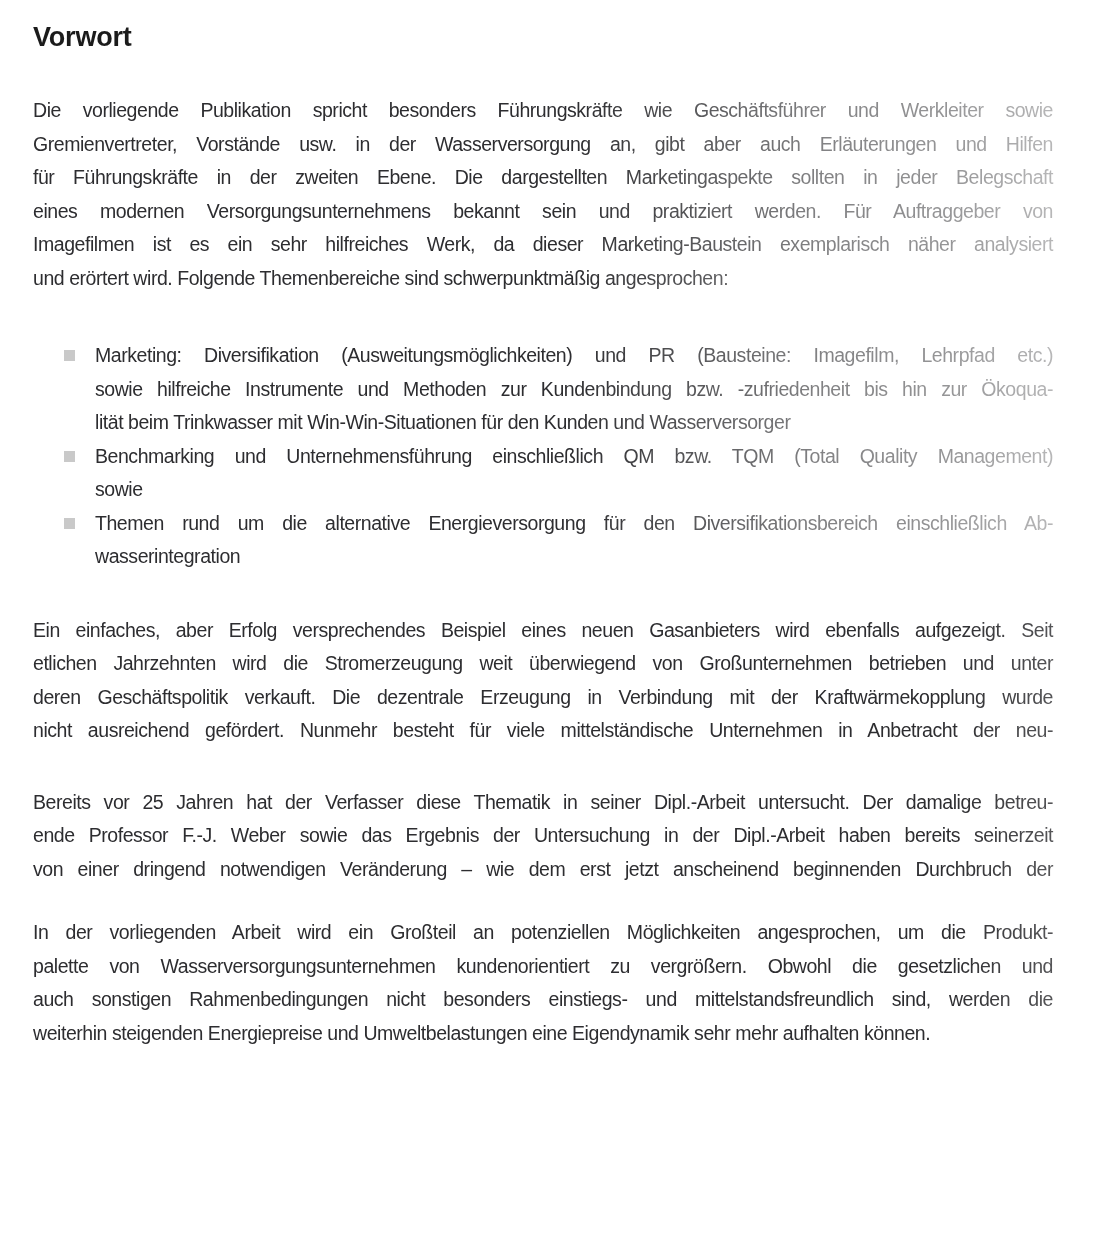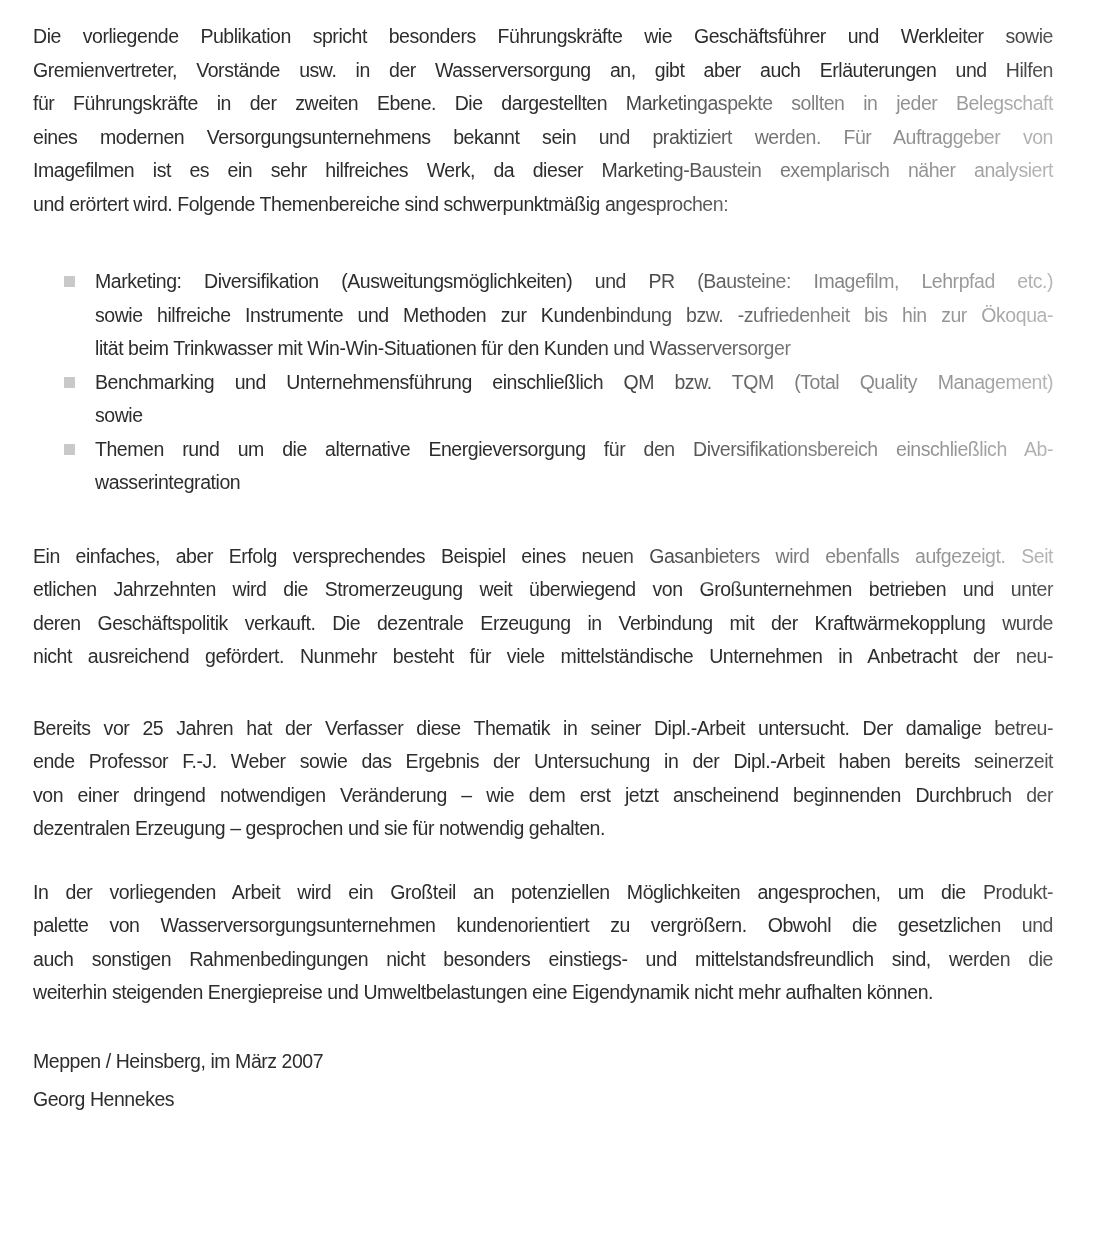--- a/index.html
+++ b/index.html
@@ -83,20 +83,21 @@
       rgba(255,255,255,0),
       rgba(255,255,255,0.28));
     pointer-events: none;
   }
 </style>
 </head>
 <body>
 
 <main class="doc">
 
+  <h1 class="title">Vorwort</h1>
 
   <div class="para p1">
       <div class="tline">Die vorliegende Publikation spricht besonders Führungskräfte wie Geschäftsführer und Werkleiter sowie</div>
       <div class="tline">Gremienvertreter, Vorstände usw. in der Wasserversorgung an, gibt aber auch Erläuterungen und Hilfen</div>
       <div class="tline">für Führungskräfte in der zweiten Ebene. Die dargestellten Marketingaspekte sollten in jeder Belegschaft</div>
       <div class="tline">eines modernen Versorgungsunternehmens bekannt sein und praktiziert werden. Für Auftraggeber von</div>
       <div class="tline">Imagefilmen ist es ein sehr hilfreiches Werk, da dieser Marketing-Baustein exemplarisch näher analysiert</div>
       <div class="tline tline-last">und erörtert wird. Folgende Themenbereiche sind schwerpunktmäßig angesprochen:</div>
     </div>
 
@@ -129,31 +130,26 @@
       <div class="tline">Ein einfaches, aber Erfolg versprechendes Beispiel eines neuen Gasanbieters wird ebenfalls aufgezeigt. Seit</div>
       <div class="tline">etlichen Jahrzehnten wird die Stromerzeugung weit überwiegend von Großunternehmen betrieben und unter</div>
       <div class="tline">deren Geschäftspolitik verkauft. Die dezentrale Erzeugung in Verbindung mit der Kraftwärmekopplung wurde</div>
       <div class="tline">nicht ausreichend gefördert. Nunmehr besteht für viele mittelständische Unternehmen in Anbetracht der neu-</div>
     </div>
 
   <div class="para p3">
       <div class="tline">Bereits vor 25 Jahren hat der Verfasser diese Thematik in seiner Dipl.-Arbeit untersucht. Der damalige betreu-</div>
       <div class="tline">ende Professor F.-J. Weber sowie das Ergebnis der Untersuchung in der Dipl.-Arbeit haben bereits seinerzeit</div>
       <div class="tline">von einer dringend notwendigen Veränderung – wie dem erst jetzt anscheinend beginnenden Durchbruch der</div>
-      <div class="tline tline-last">dezentralen Erzeugung – gesprochen und sie für notwendig gehalten.</div>
     </div>
 
   <div class="para p4">
       <div class="tline">In der vorliegenden Arbeit wird ein Großteil an potenziellen Möglichkeiten angesprochen, um die Produkt-</div>
       <div class="tline">palette von Wasserversorgungsunternehmen kundenorientiert zu vergrößern. Obwohl die gesetzlichen und</div>
       <div class="tline">auch sonstigen Rahmenbedingungen nicht besonders einstiegs- und mittelstandsfreundlich sind, werden die</div>
-      <div class="tline tline-last">weiterhin steigenden Energiepreise und Umweltbelastungen eine Eigendynamik nicht mehr aufhalten können.</div>
+      <div class="tline tline-last">weiterhin steigenden Energiepreise und Umweltbelastungen eine Eigendynamik sehr mehr aufhalten können.</div>
     </div>
 
-  <div class="signoff">
-    <div>Meppen / Heinsberg, im März 2007</div>
-    <div>Georg Hennekes</div>
-  </div>
 
 </main>
 
 <div class="fade-top"></div>
 <div class="fade-right"></div>
 
 </body></html>

